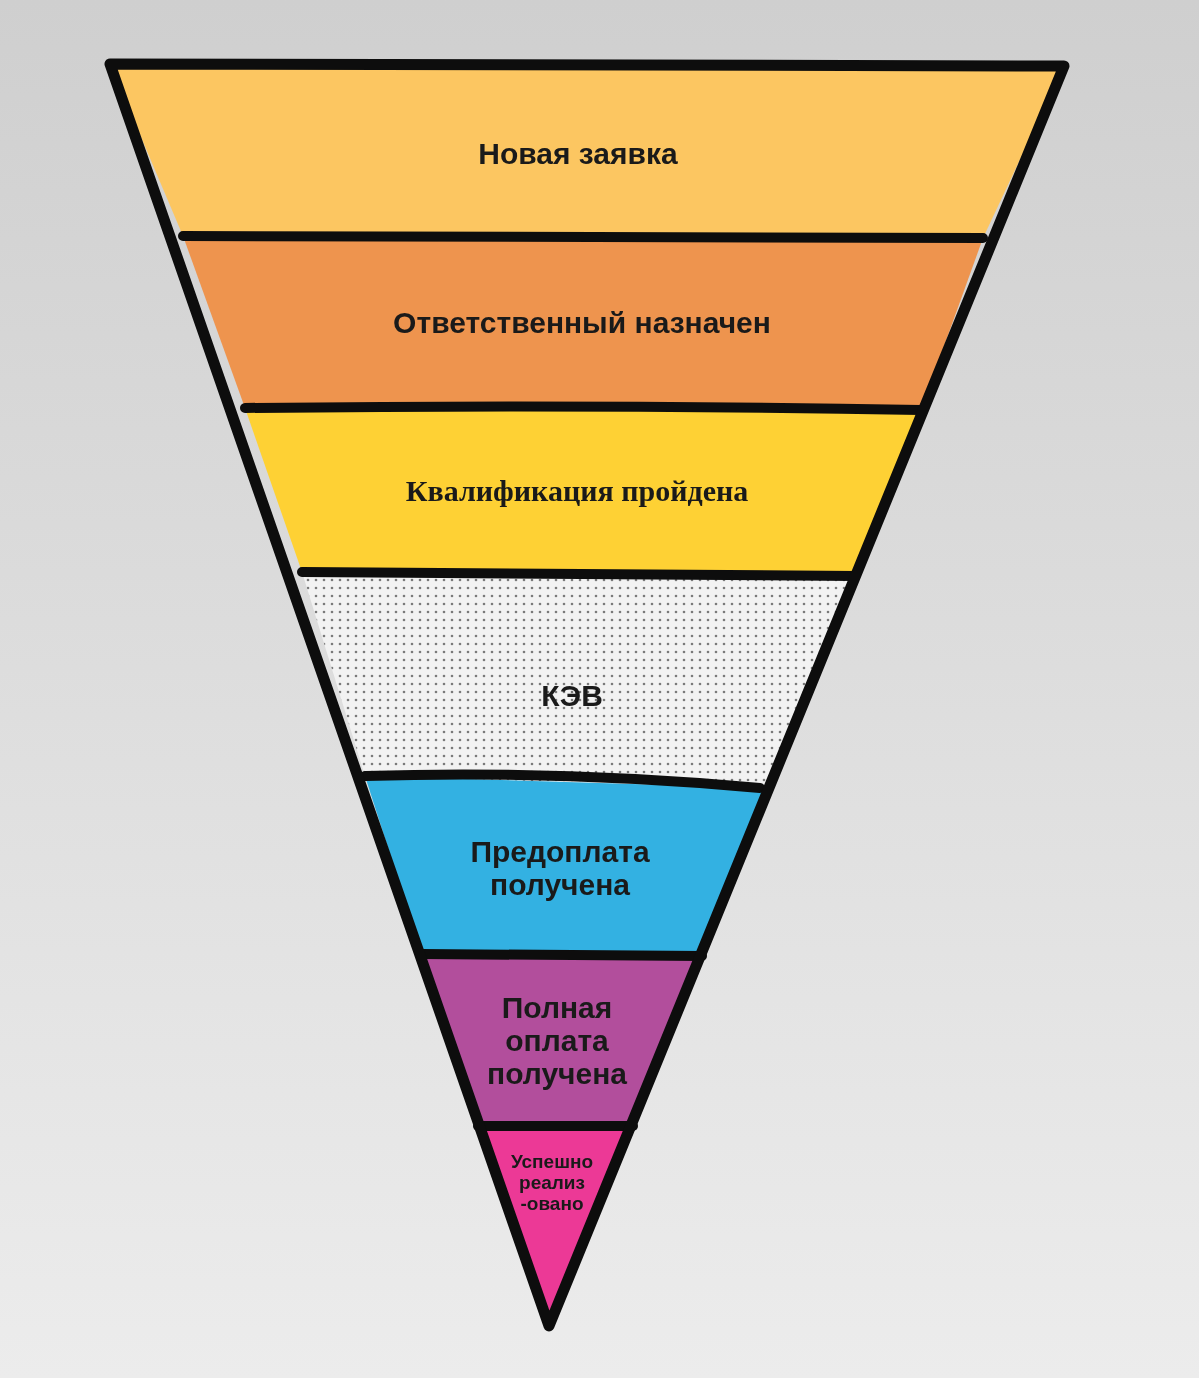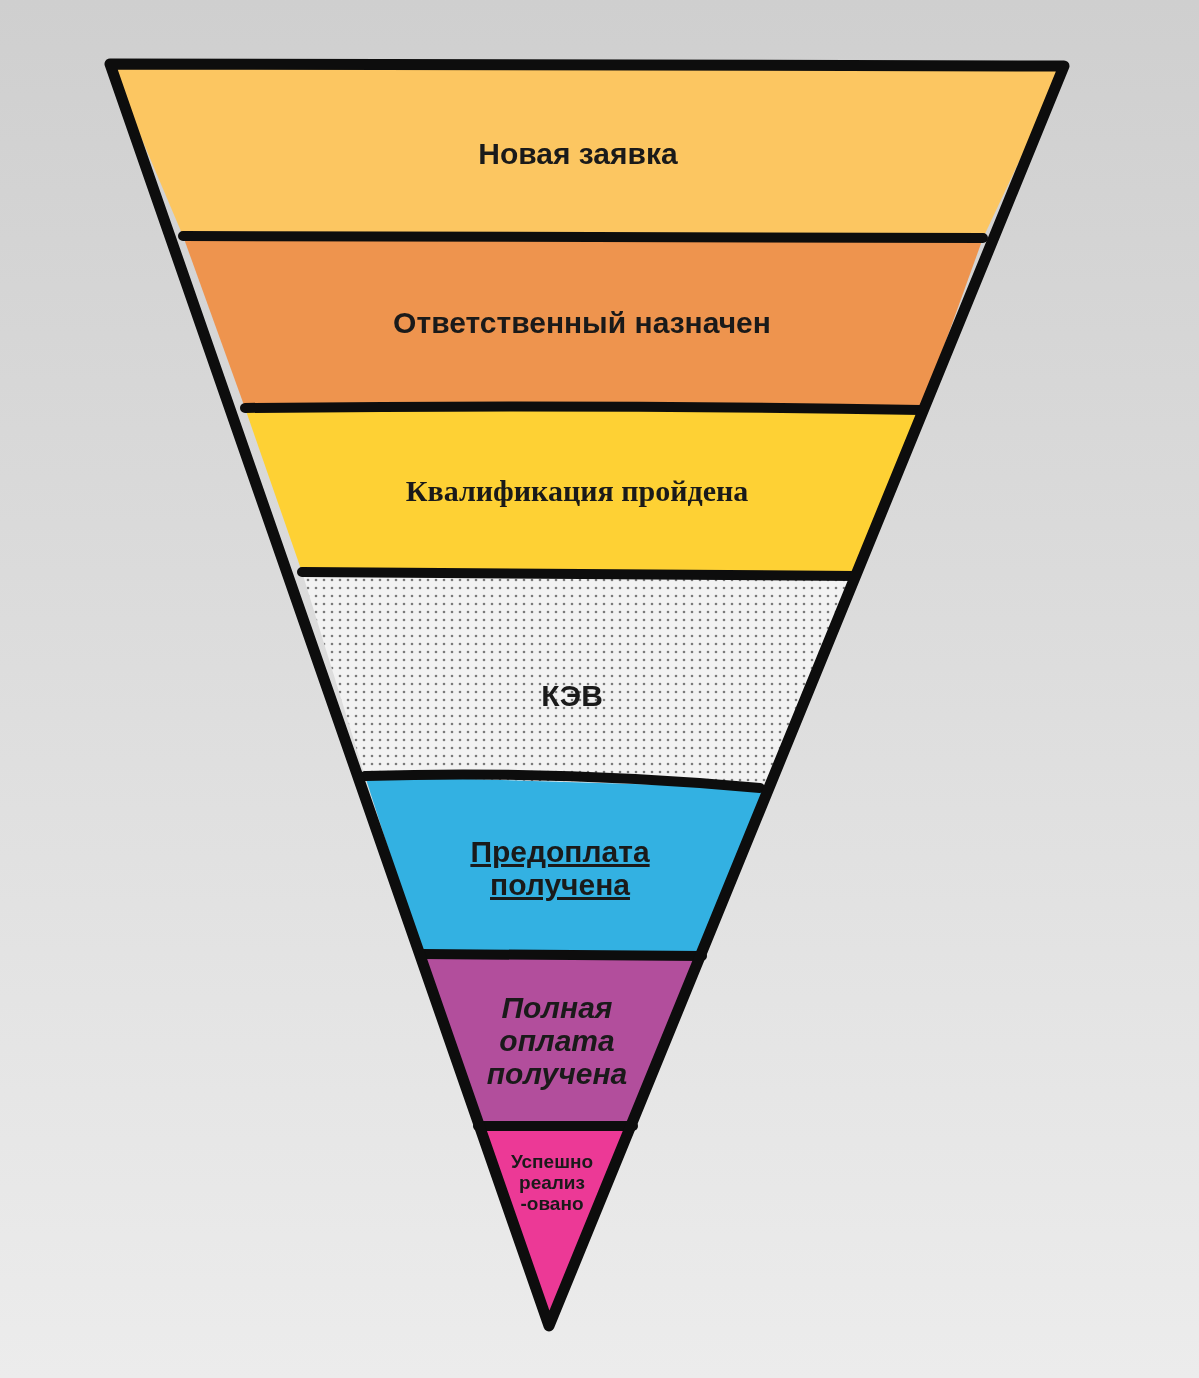--- a/index.html
+++ b/index.html
@@ -51,21 +51,21 @@
       <path d="M478,1126 L633,1126"></path>
     </g>
 
     <path d="M110,64 L1064,66 L549,1326 Z" stroke="#0d0d0d" stroke-width="11" stroke-linejoin="round" fill="none"></path>
   </svg>
 
   <div class="lbl" style="left:582px;top:323px;font-size:30px;">Ответственный назначен</div>
   <div class="lbl" style="left:578px;top:154px;font-size:30px;">Новая заявка</div>
   <div class="lbl" style="left:577px;top:491px;font-size:30px;font-family:Liberation Serif, serif;">Квалификация пройдена</div>
   <div class="lbl" style="left:572px;top:696px;font-size:30px;">КЭВ</div>
-  <div class="lbl" style="left:560px;top:868px;font-size:30px;line-height:33px;text-decoration:underline;">Предоплата
+  <div class="lbl" style="left:560px;top:868px;font-size:30px;line-height:33px;">Предоплата
 получена</div>
-  <div class="lbl" style="left:557px;top:1040px;font-size:30px;line-height:33px;font-style:italic;">Полная
+  <div class="lbl" style="left:557px;top:1040px;font-size:30px;line-height:33px;">Полная
 оплата
 получена</div>
   <div class="lbl" style="left:552px;top:1182px;font-size:19px;line-height:21px;">Успешно
 реализ
 -овано</div>
 </div>
 
 </body></html>

